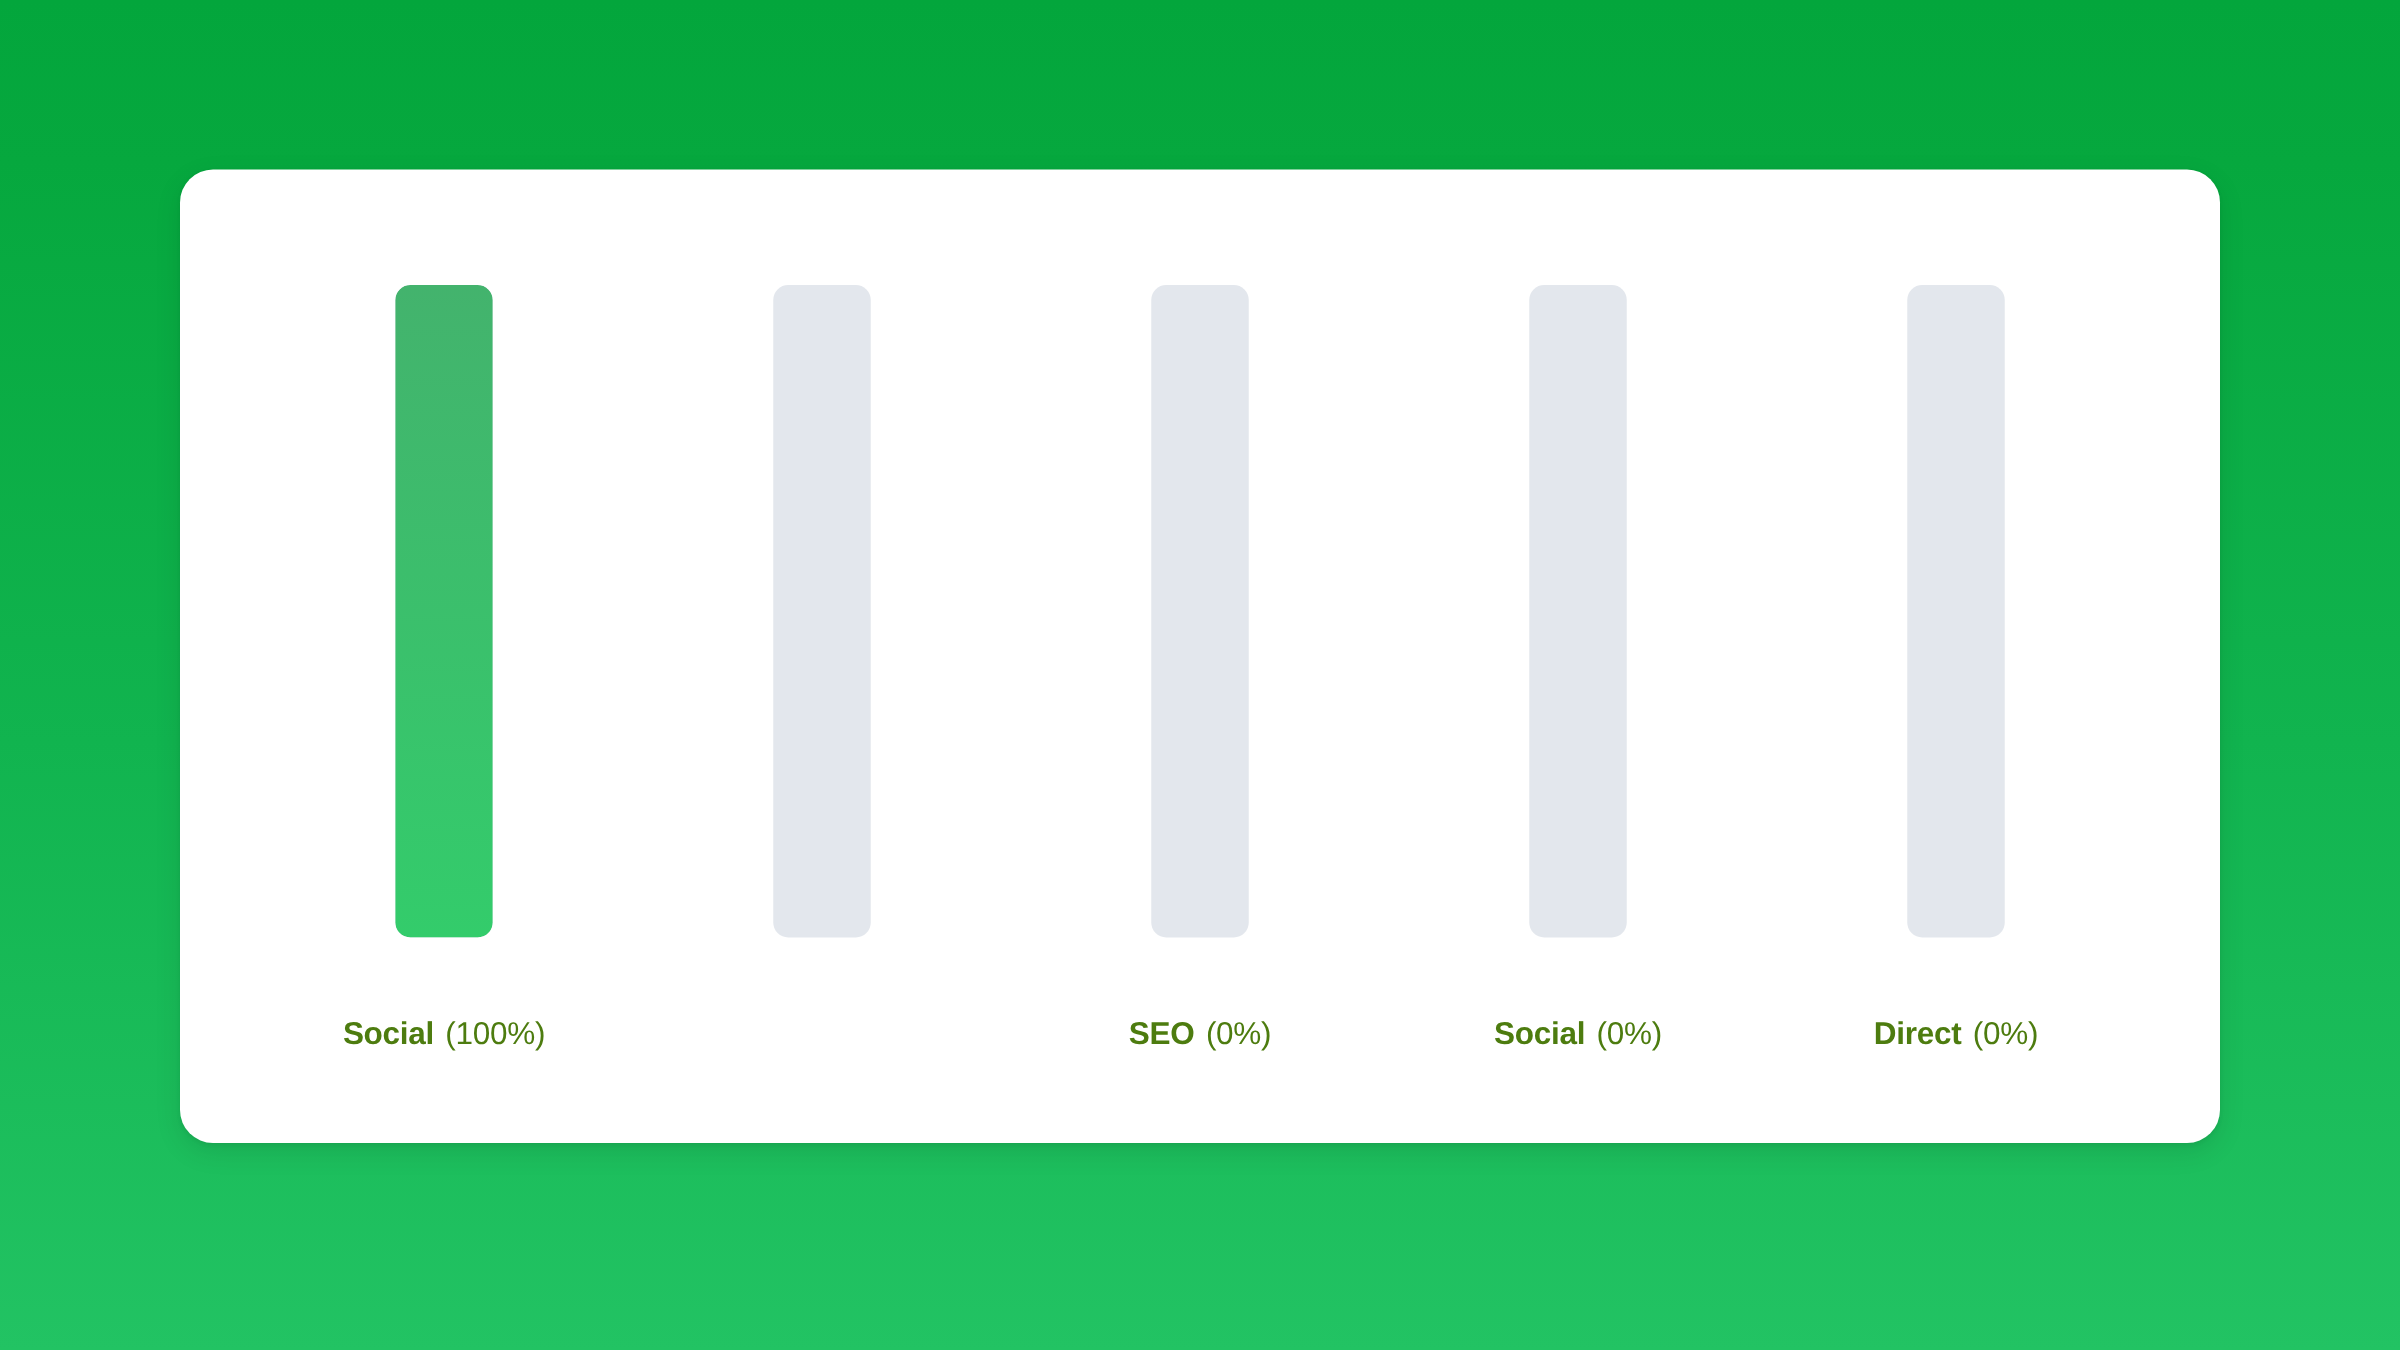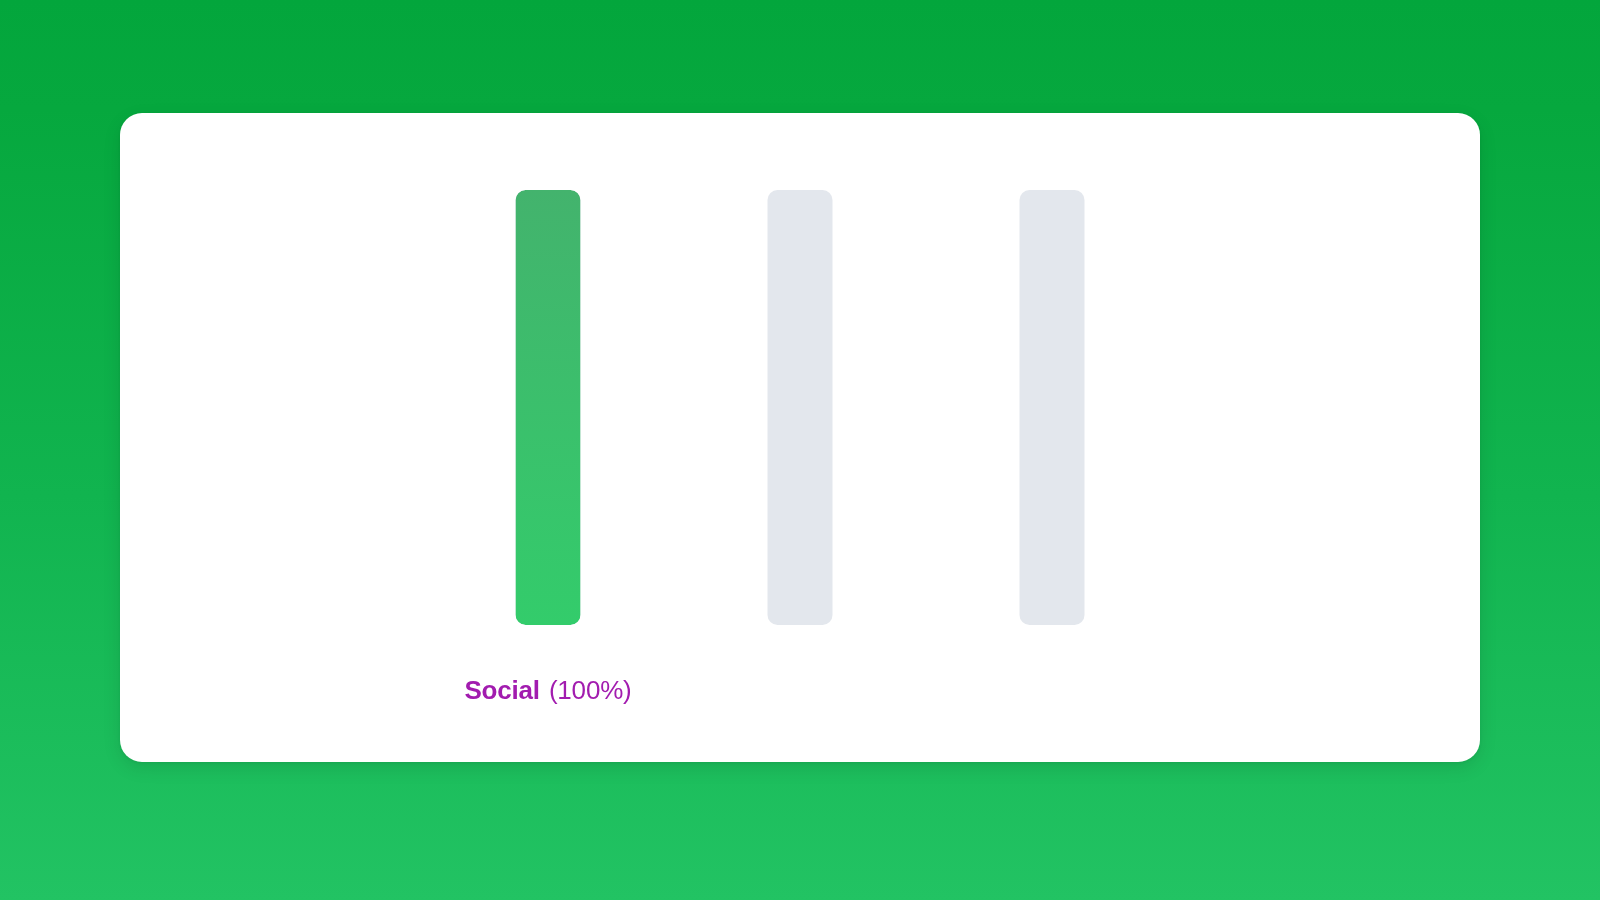--- a/index.html
+++ b/index.html
@@ -80,23 +80,23 @@
     border-radius: 10px;
     background: linear-gradient(180deg, #43b36d 0%, #3cc36d 48%, #33cc6b 100%);
   }
 
   .bar-label {
     position: absolute;
     top: 560px;
     left: 0;
     width: 100%;
     text-align: center;
-    font-size: 26px;
+    font-size: 21px;
     line-height: 34px;
-    color: #a21caf;
+    color: #4d7c0f;
     white-space: nowrap;
     letter-spacing: -0.2px;
   }
 
   .bar-label .label-name {
     font-weight: 700;
   }
 
   .bar-label .label-pct {
     font-weight: 400;
@@ -125,19 +125,41 @@
       <div class="bar-column">
         <div class="bar-track" style="background: rgb(227, 231, 237);">
           
         </div>
       </div>
 
       <div class="bar-column">
         <div class="bar-track" style="background: rgb(227, 231, 237);">
           
         </div>
+        <div class="bar-label">
+          <span class="label-name">SEO</span>
+          <span class="label-pct">(0%)</span>
+        </div>
       </div>
 
+      <div class="bar-column">
+        <div class="bar-track" style="background: rgb(227, 231, 237);">
+          
+        </div>
+        <div class="bar-label">
+          <span class="label-name">Social</span>
+          <span class="label-pct">(0%)</span>
+        </div>
+      </div>
 
+      <div class="bar-column">
+        <div class="bar-track" style="background: rgb(227, 231, 237);">
+          
+        </div>
+        <div class="bar-label">
+          <span class="label-name">Direct</span>
+          <span class="label-pct">(0%)</span>
+        </div>
+      </div>
 
     </div>
   </div>
 </div>
 
 </body></html>

